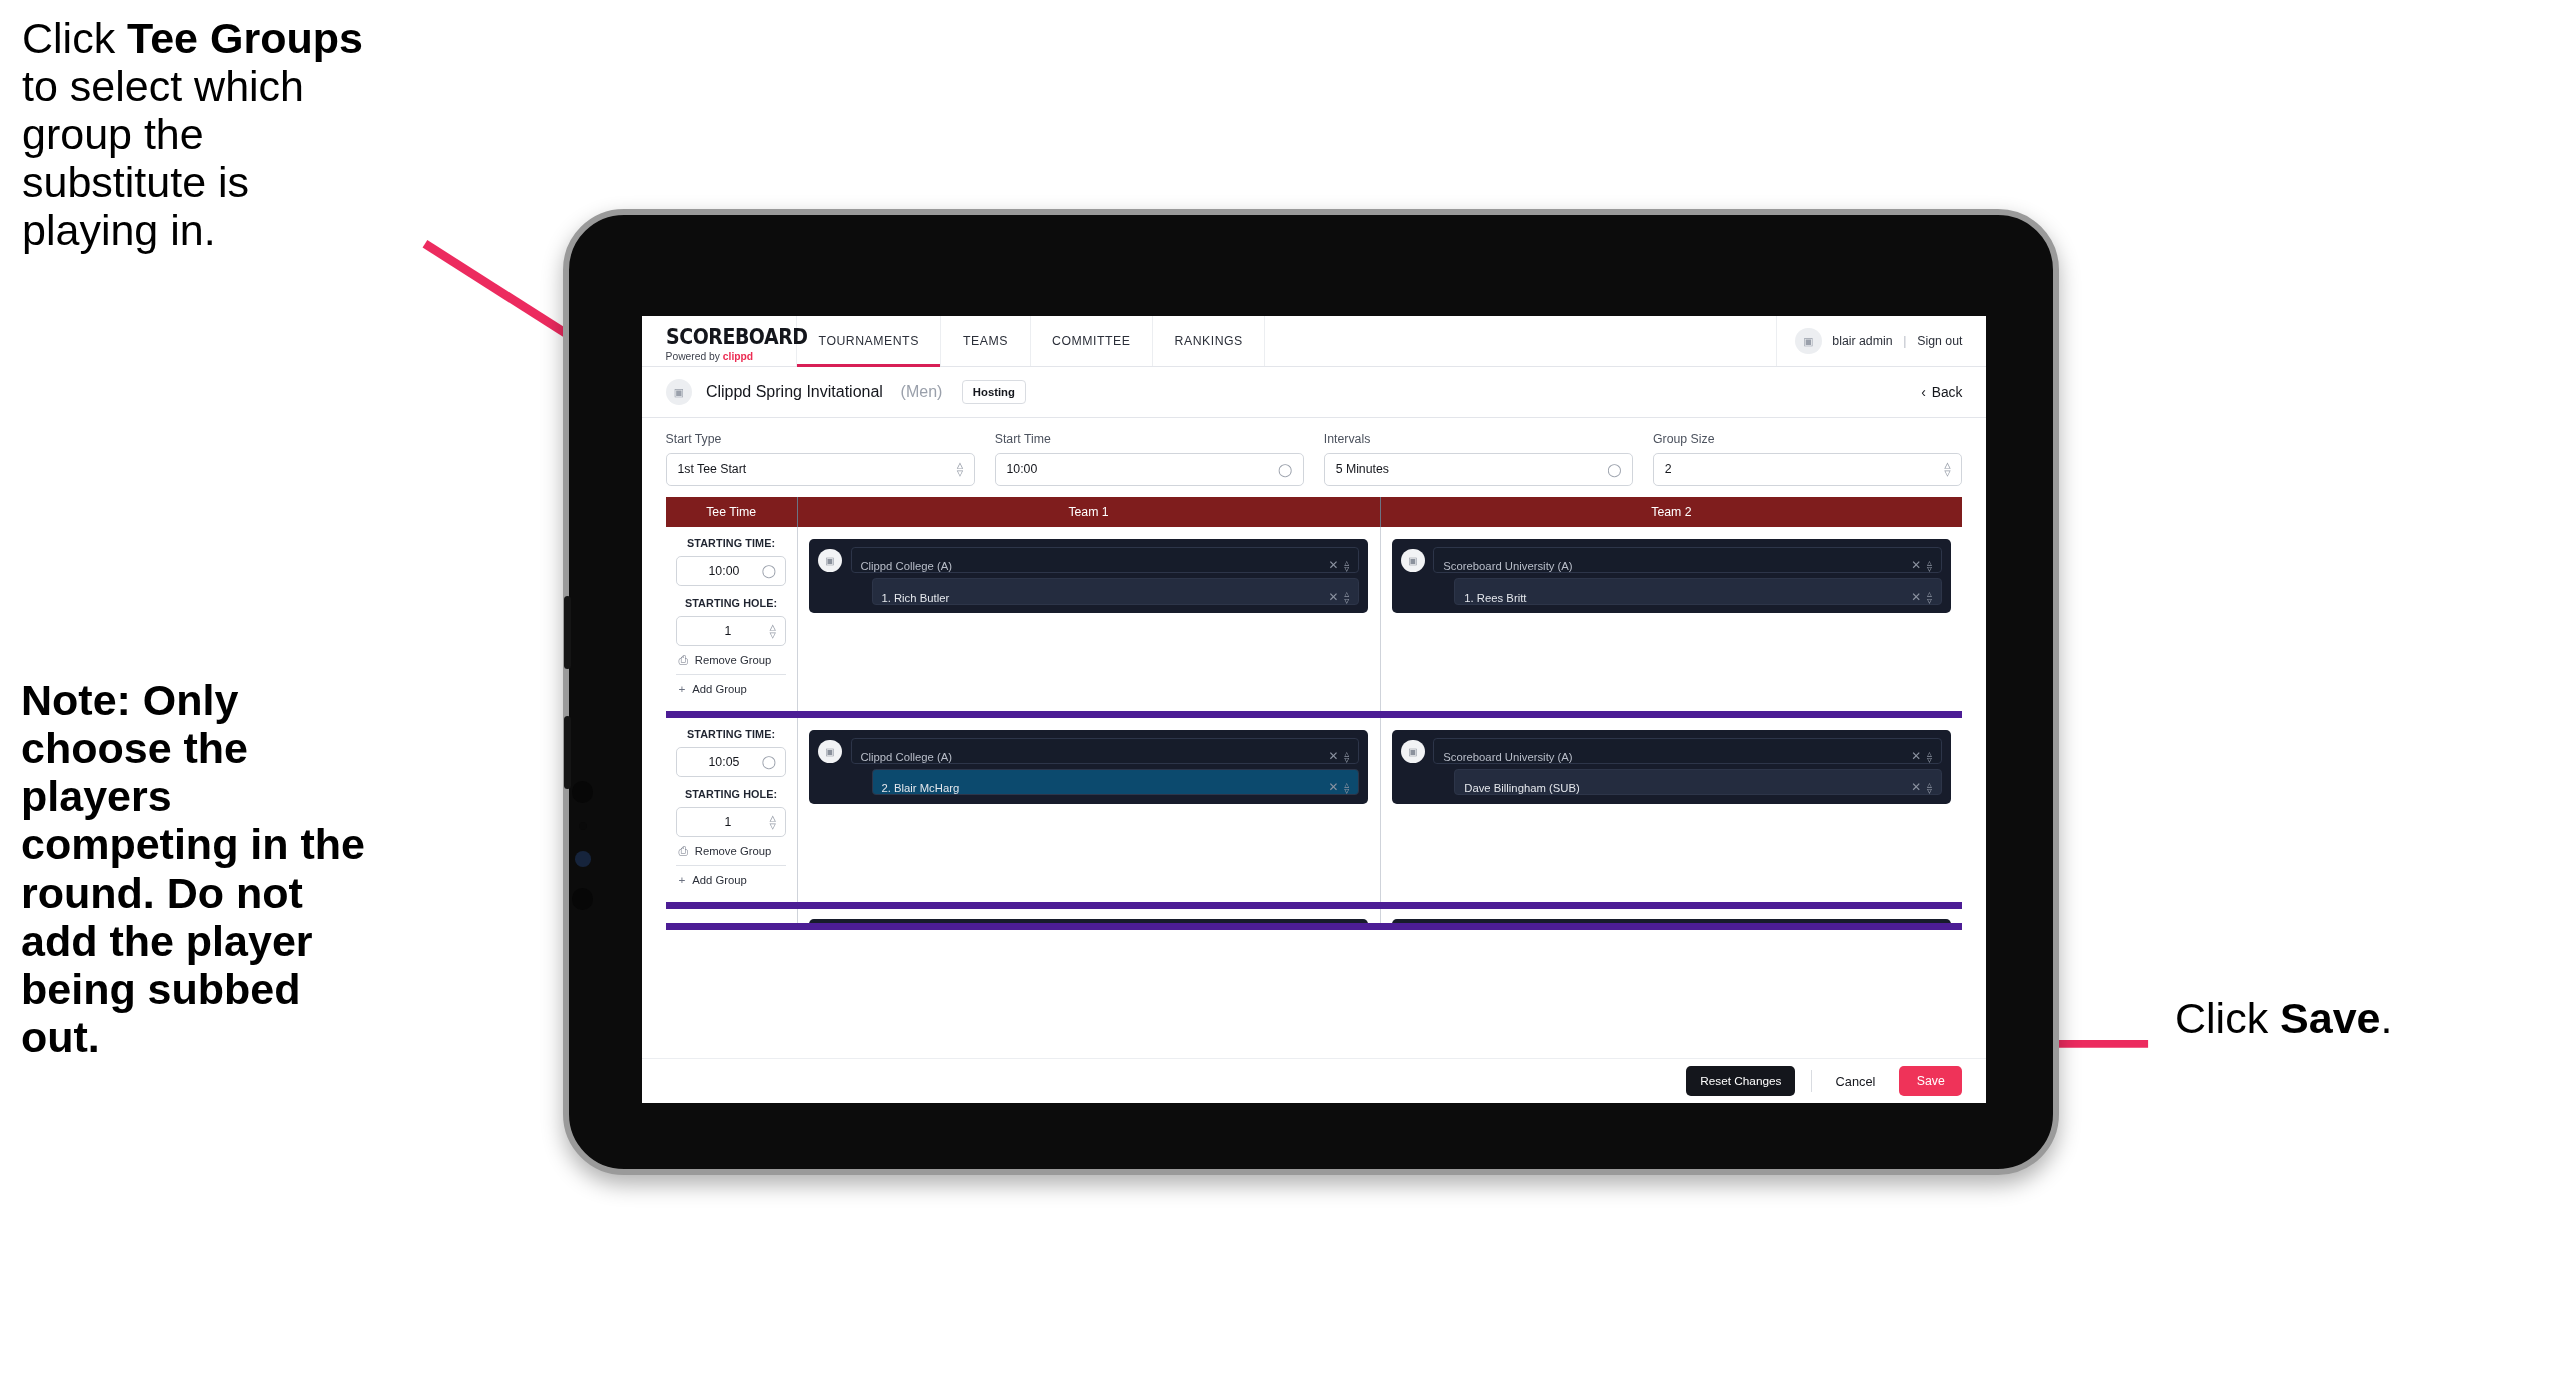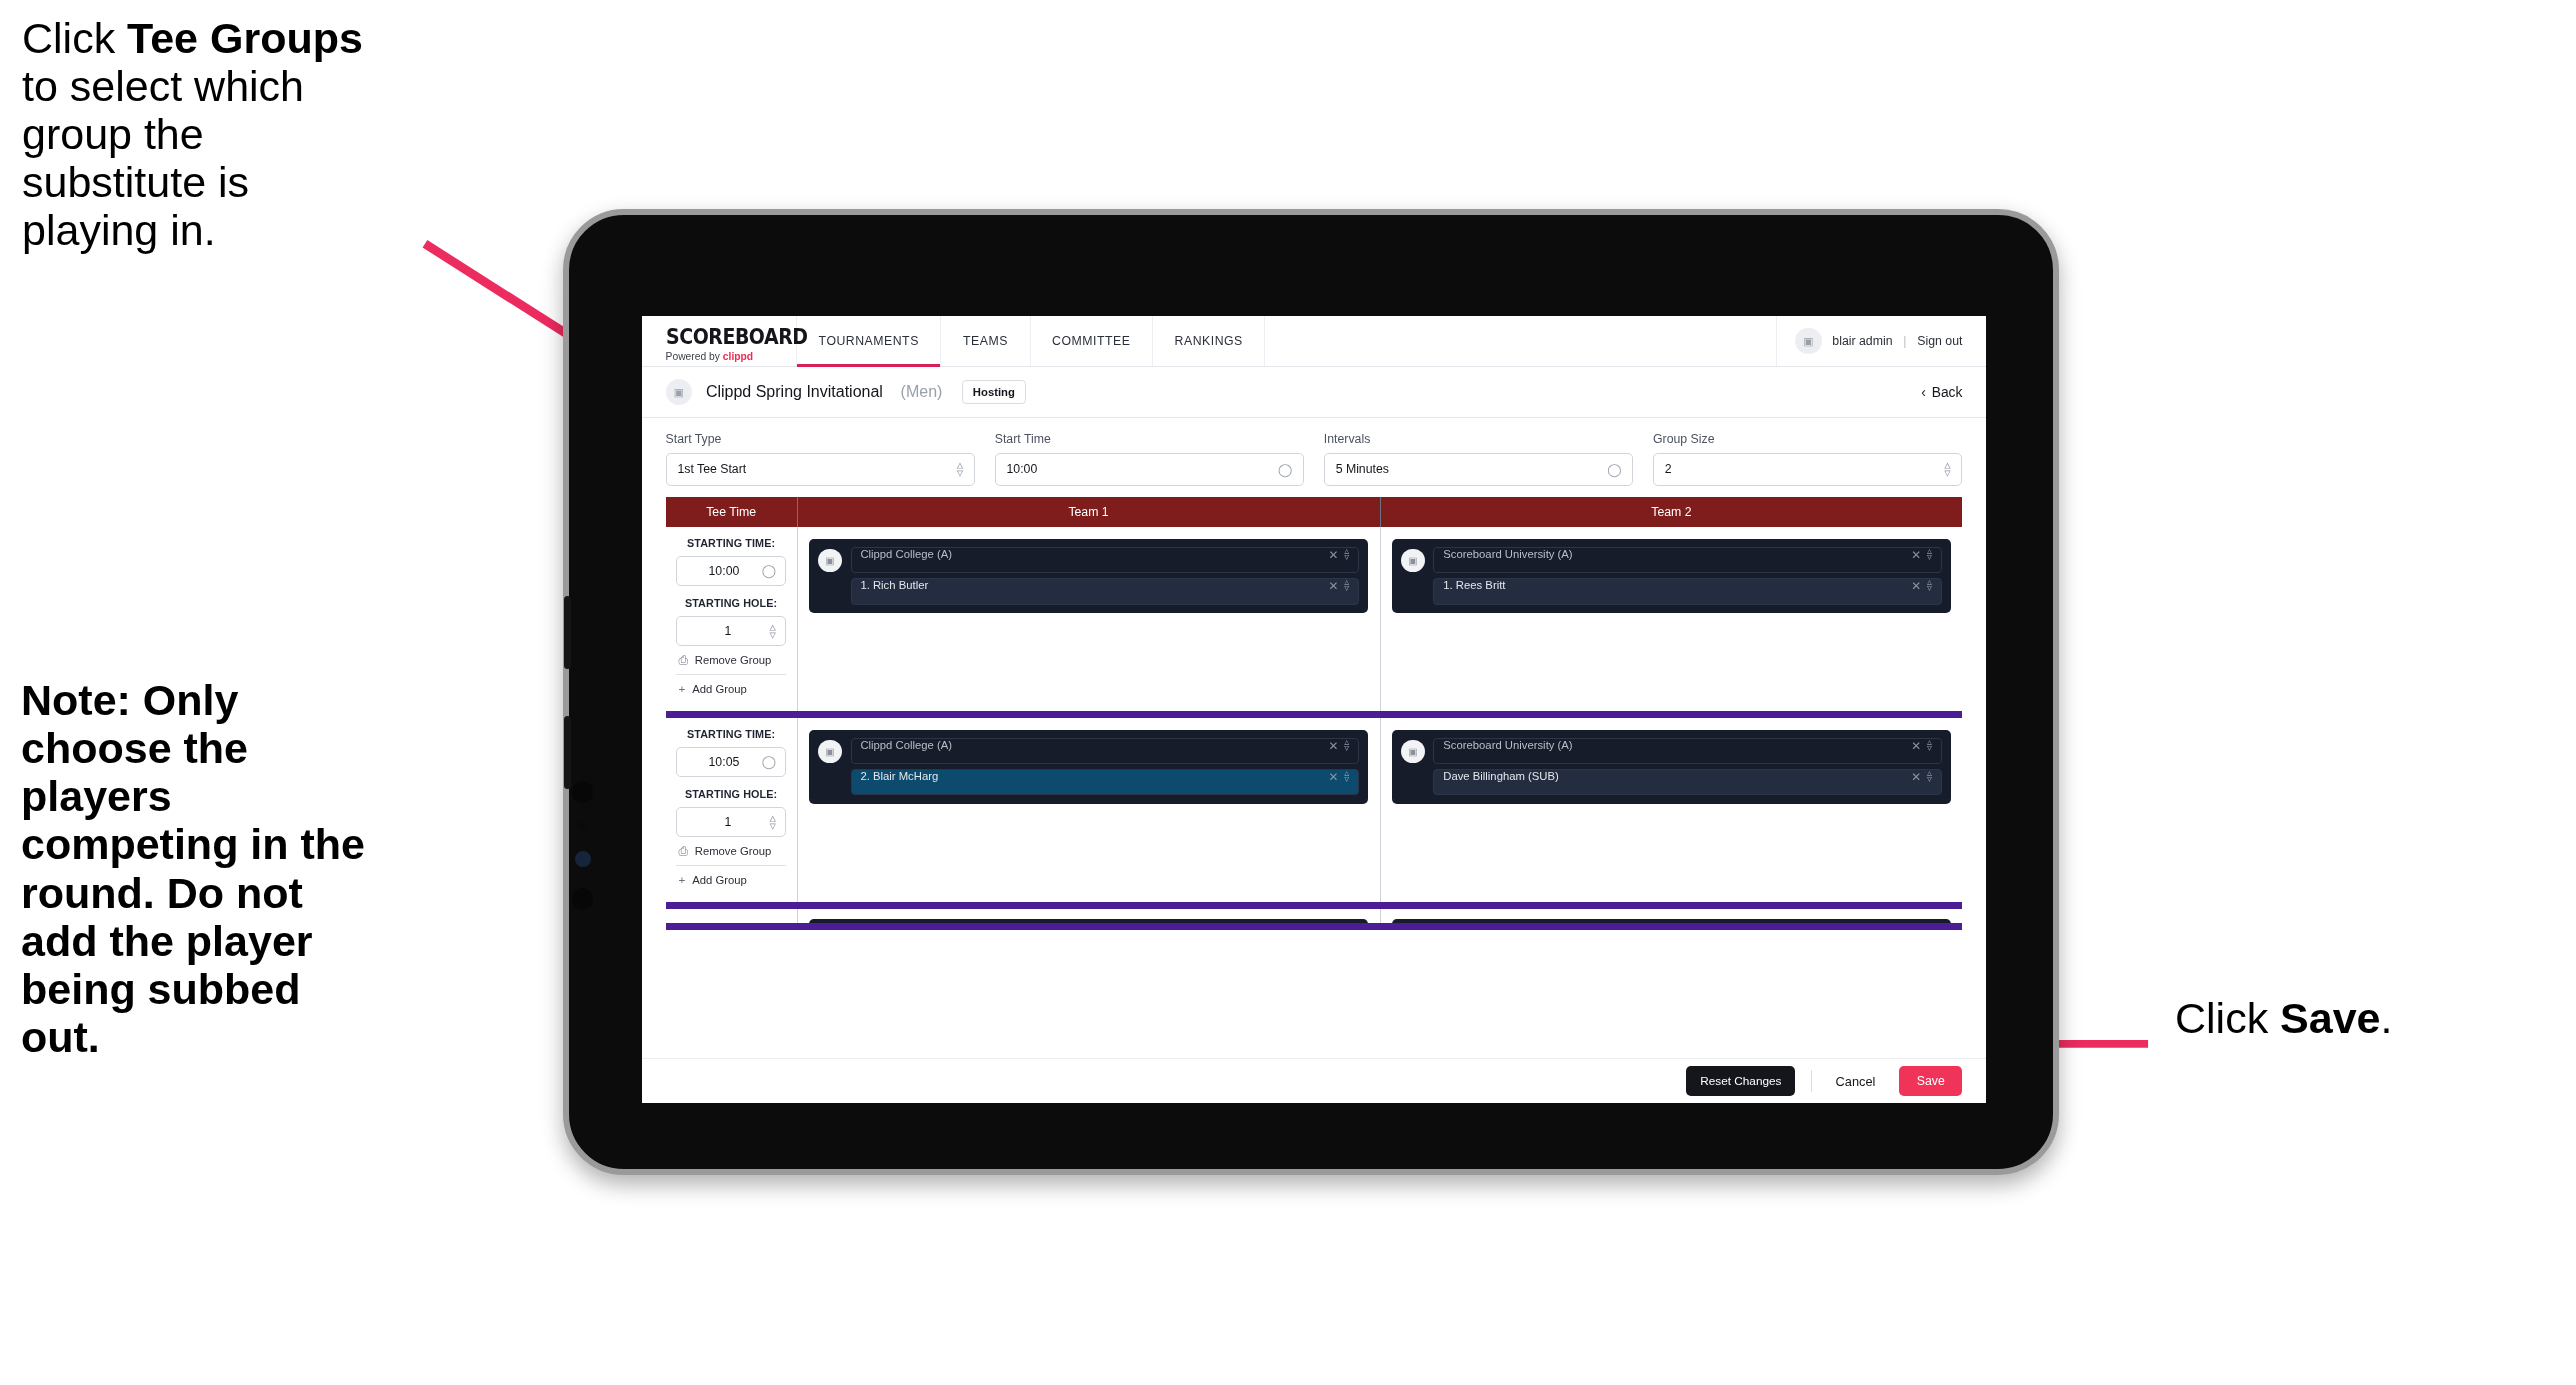--- a/index.html
+++ b/index.html
@@ -234,28 +234,28 @@
     color: #8b919c; font-size: 9.8px;
     flex: none;
     margin-top: 2px;
   }
   .groupbox .slots { flex: 1; min-width: 0; display: flex; flex-direction: column; gap: 4.9px; }
   .slot {
     height: 26.5px;
     border: 1px solid #2d3549;
     border-radius: 3.9px;
     background: #1d2435;
-    display: flex; align-items: flex-start;
+    display: flex; align-items: flex-end;
     padding: 0 8.8px;
     font-size: 11.3px;
     color: #c8ccd5;
     cursor: pointer;
   }
   .slot.team-slot { background: #161c2a; color: #b9bec9; }
-  .slot.player-slot { background: #242c3f; color: #e4e7ec; }
+  .slot.player-slot { background: #242c3f; color: #e4e7ec; margin-left: 21px; }
   .slot.player-slot.highlight { background: #0c4a6e; }
   .slot .nm { flex: 1; overflow: hidden; white-space: nowrap; text-overflow: ellipsis; }
   .slot .xbtn { color: #8e95a3; font-size: 11.8px; padding: 0 5.9px; }
   .slot .sbtn { color: #8e95a3; font-size: 9.8px; line-height:.62; display:flex; flex-direction:column; }
 
   
   .trow.clipped { height: 21.6px; overflow: hidden; }
   .trow.clipped .teamcell { padding-top: 10.8px; }
 
   

